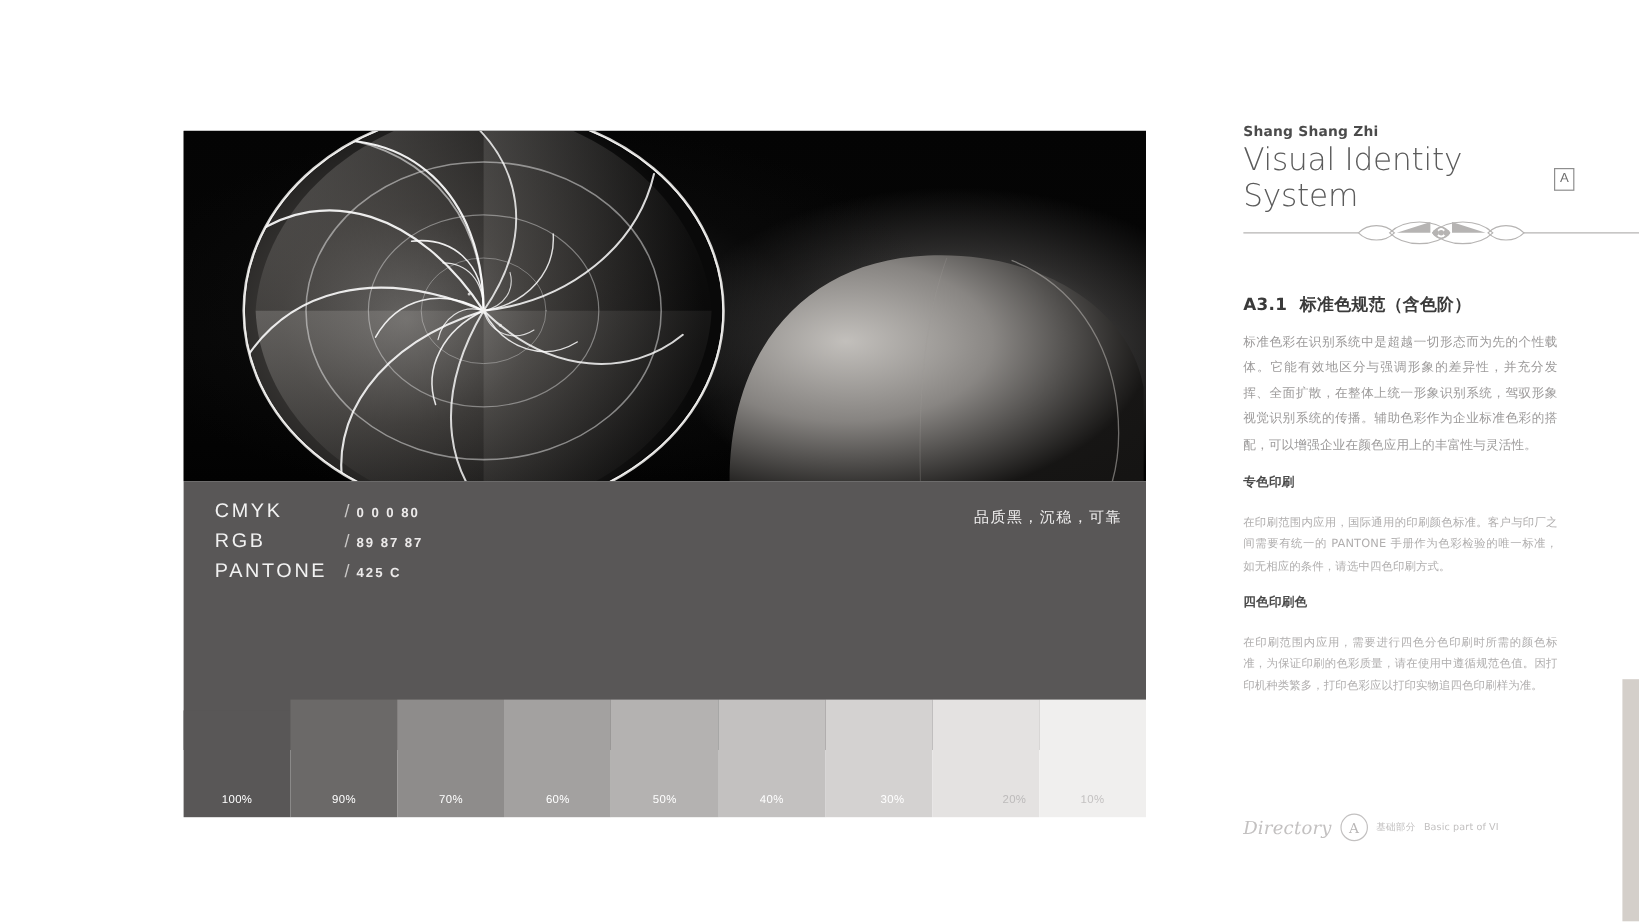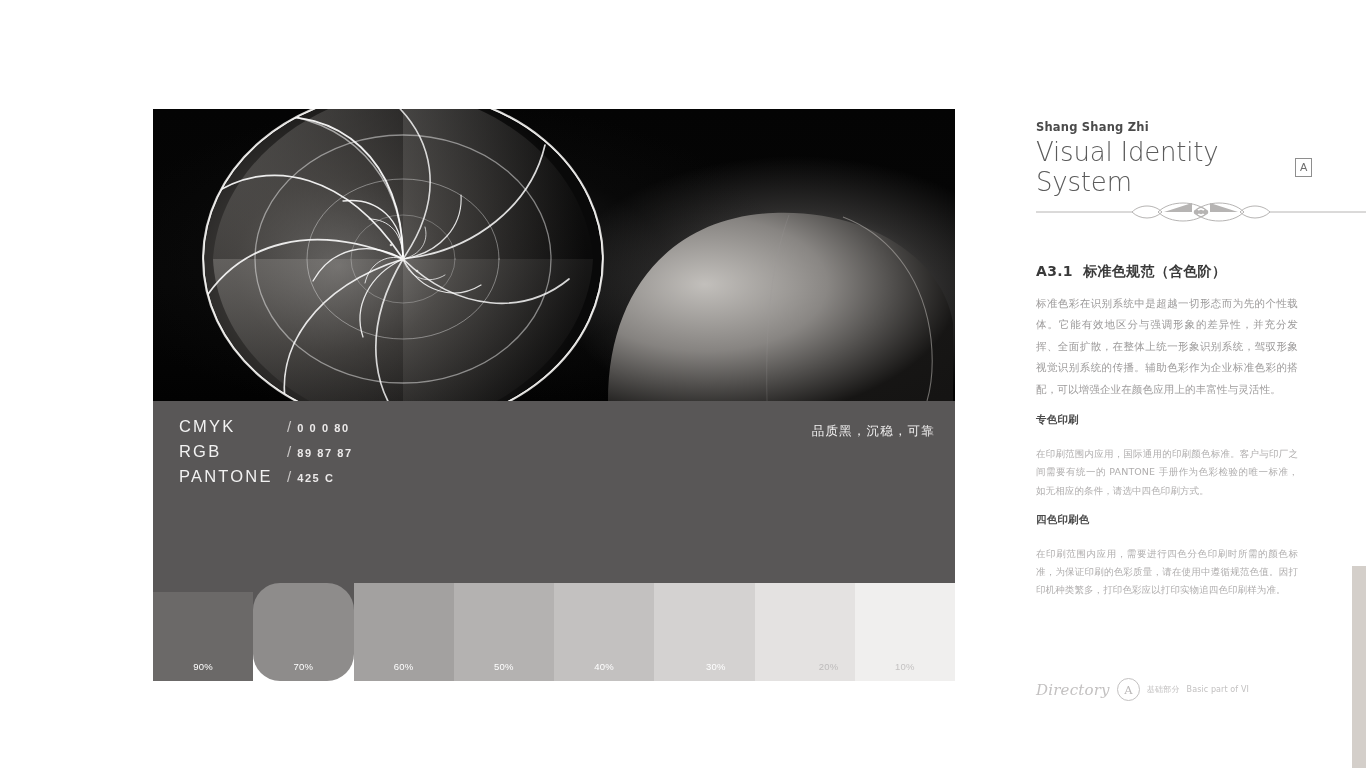--- a/index.html
+++ b/index.html
@@ -55,21 +55,21 @@
   }
   .tint{position:relative;flex:1 1 0;height:98px;}
   .tint .pct{
     position:absolute;left:0;right:0;bottom:9px;text-align:center;
     font-size:9.5px;letter-spacing:.3px;
   }
   #tintbar .tint:first-child{height:89px;margin-top:9px;}
 
   
   #sidebar{
-    position:absolute;left:1036px;top:120px;width:276px;
+    position:absolute;left:1036px;top:102px;width:276px;
   }
   #brandline{
     font-size:11.5px;color:#4b4b4b;font-weight:700;letter-spacing:.2px;
     font-family:"DejaVu Sans","Liberation Sans",sans-serif;
   }
   #vititle{
     margin-top:3px;display:flex;align-items:center;gap:9px;
     font-size:26px;color:#5b5b5b;font-weight:300;letter-spacing:-.2px;
     font-family:"DejaVu Sans","Liberation Sans",sans-serif;
   }
@@ -223,24 +223,27 @@
       <div class="spec-row">
         <span class="spec-key">PANTONE</span>
         <span class="spec-slash">/</span>
         <span class="spec-val">425 C</span>
       </div>
     </div>
     <div id="tagline">品质黑，沉稳，可靠</div>
   </div>
 
   <div id="tintbar">
+      <div class="tint" style="background: rgb(89, 87, 87);">
+        <span class="pct" style="color: rgb(255, 255, 255);">100%</span>
+      </div>
       <div class="tint" style="background: rgb(107, 105, 104);">
         <span class="pct" style="color: rgb(255, 255, 255);">90%</span>
       </div>
-      <div class="tint" style="background: rgb(142, 140, 139); border-radius: 27px;">
+      <div class="tint" style="background: rgb(142, 140, 139);">
         <span class="pct" style="color: rgb(255, 255, 255);">70%</span>
       </div>
       <div class="tint" style="background: rgb(163, 161, 160);">
         <span class="pct" style="color: rgb(255, 255, 255);">60%</span>
       </div>
       <div class="tint" style="background: rgb(180, 178, 177);">
         <span class="pct" style="color: rgb(255, 255, 255);">50%</span>
       </div>
       <div class="tint" style="background: rgb(195, 193, 192);">
         <span class="pct" style="color: rgb(255, 255, 255);">40%</span>

